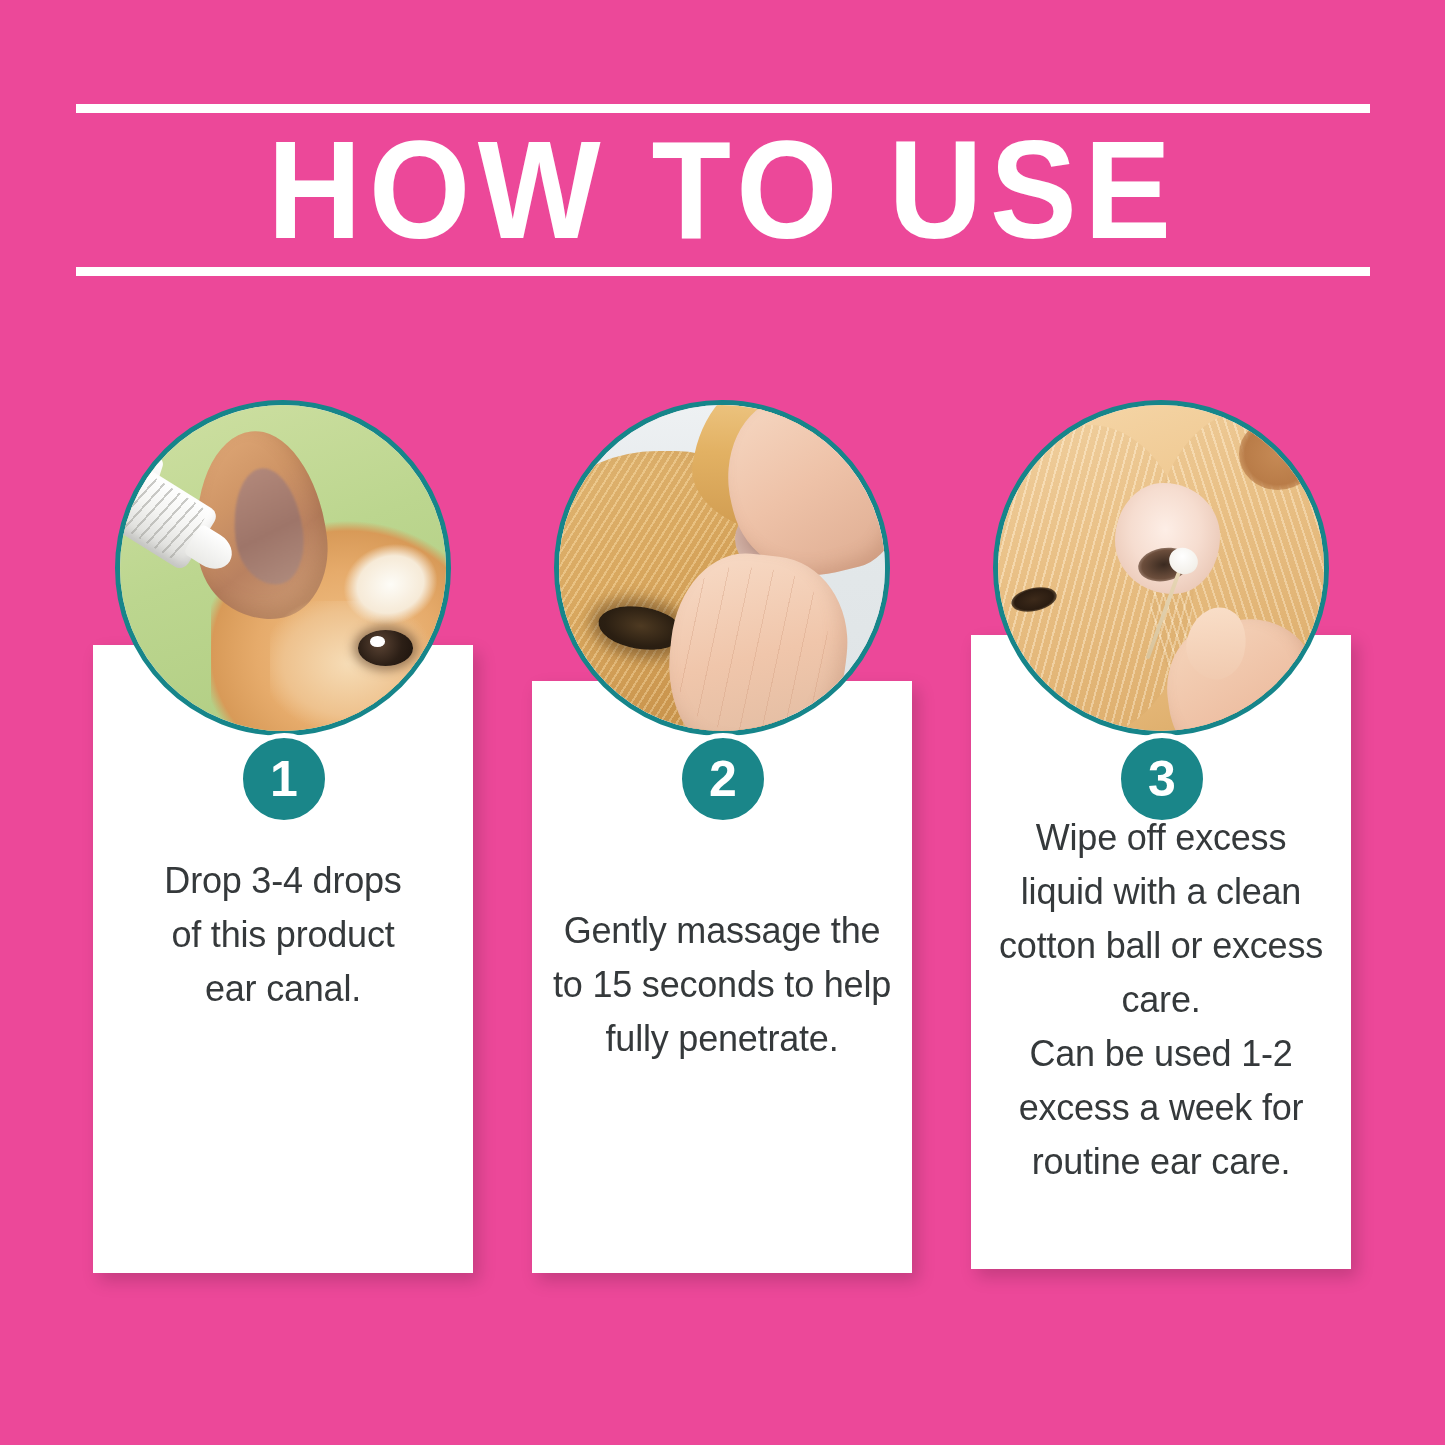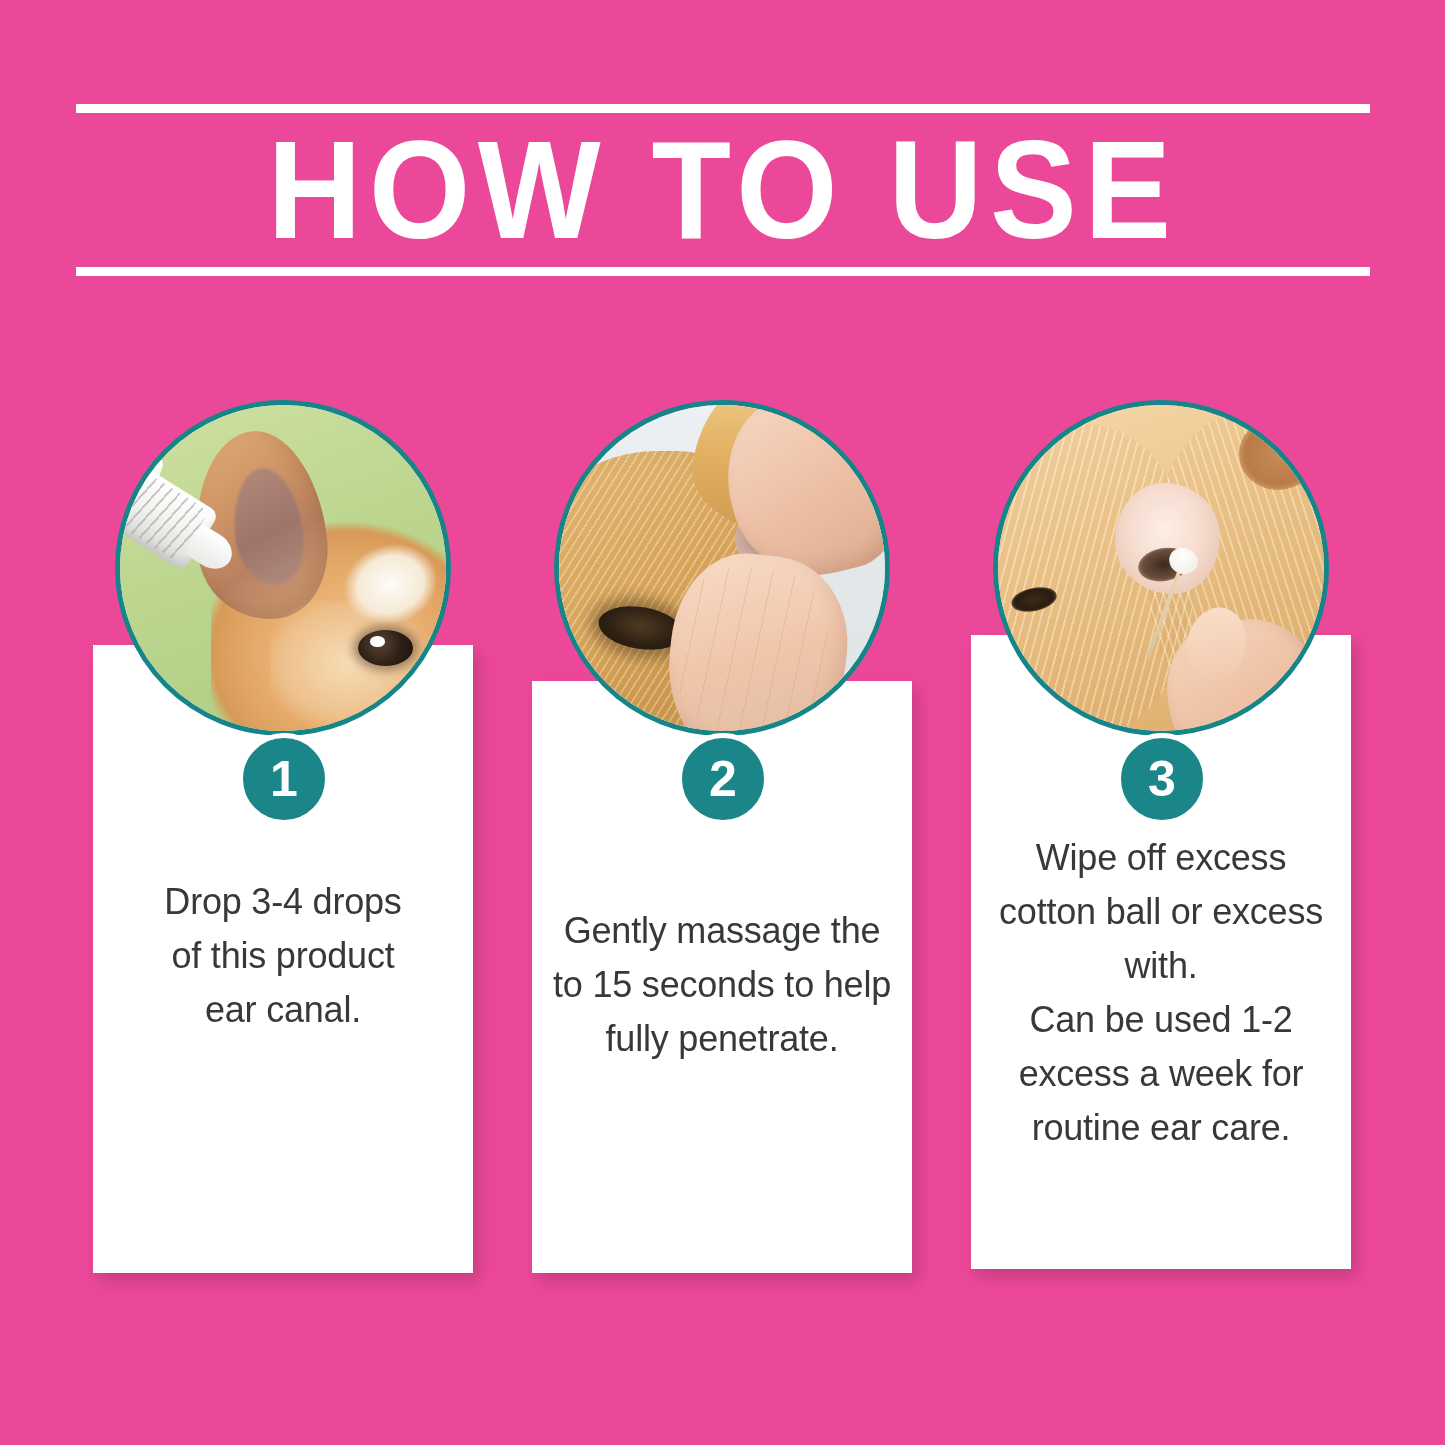--- a/index.html
+++ b/index.html
@@ -129,23 +129,23 @@
     left: 12px;
     width: 356px;
     text-align: center;
     color: #35393B;
     font-family: "Liberation Sans", sans-serif;
     font-weight: 300;
     font-size: 36px;
     line-height: 52px;
     letter-spacing: -0.2px;
   }
-  .step-1 .caption { top: 476px; }
+  .step-1 .caption { top: 455px; }
   .step-2 .caption { top: 505px; }
-  .step-3 .caption { top: 432px; }
+  .step-3 .caption { top: 412px; }
   .caption p { margin: 0; }
   .caption p + p { margin-top: 2px; }
 
   
 
   
   .p1-bg {
     position:absolute; inset:0;
     background: linear-gradient(160deg,#cfe0a3 0%,#bcd68f 45%,#aecb80 100%);
   }
@@ -448,22 +448,23 @@
           <div class="p3-swab-tip"></div>
           <div class="p3-hand"></div>
           <div class="p3-thumb"></div>
         </div>
       </div>
 
       <div class="badge">3</div>
 
       <div class="caption">
         <p>Wipe off excess</p>
+        <p>liquid with a clean</p>
         <p>cotton ball or excess</p>
-        <p>with.</p>
+        <p>care.</p>
         <p>Can be used 1-2</p>
         <p>excess a week for</p>
         <p>routine ear care.</p>
       </div>
     </div>
 
   </div>
 </div>
 
 </body></html>

